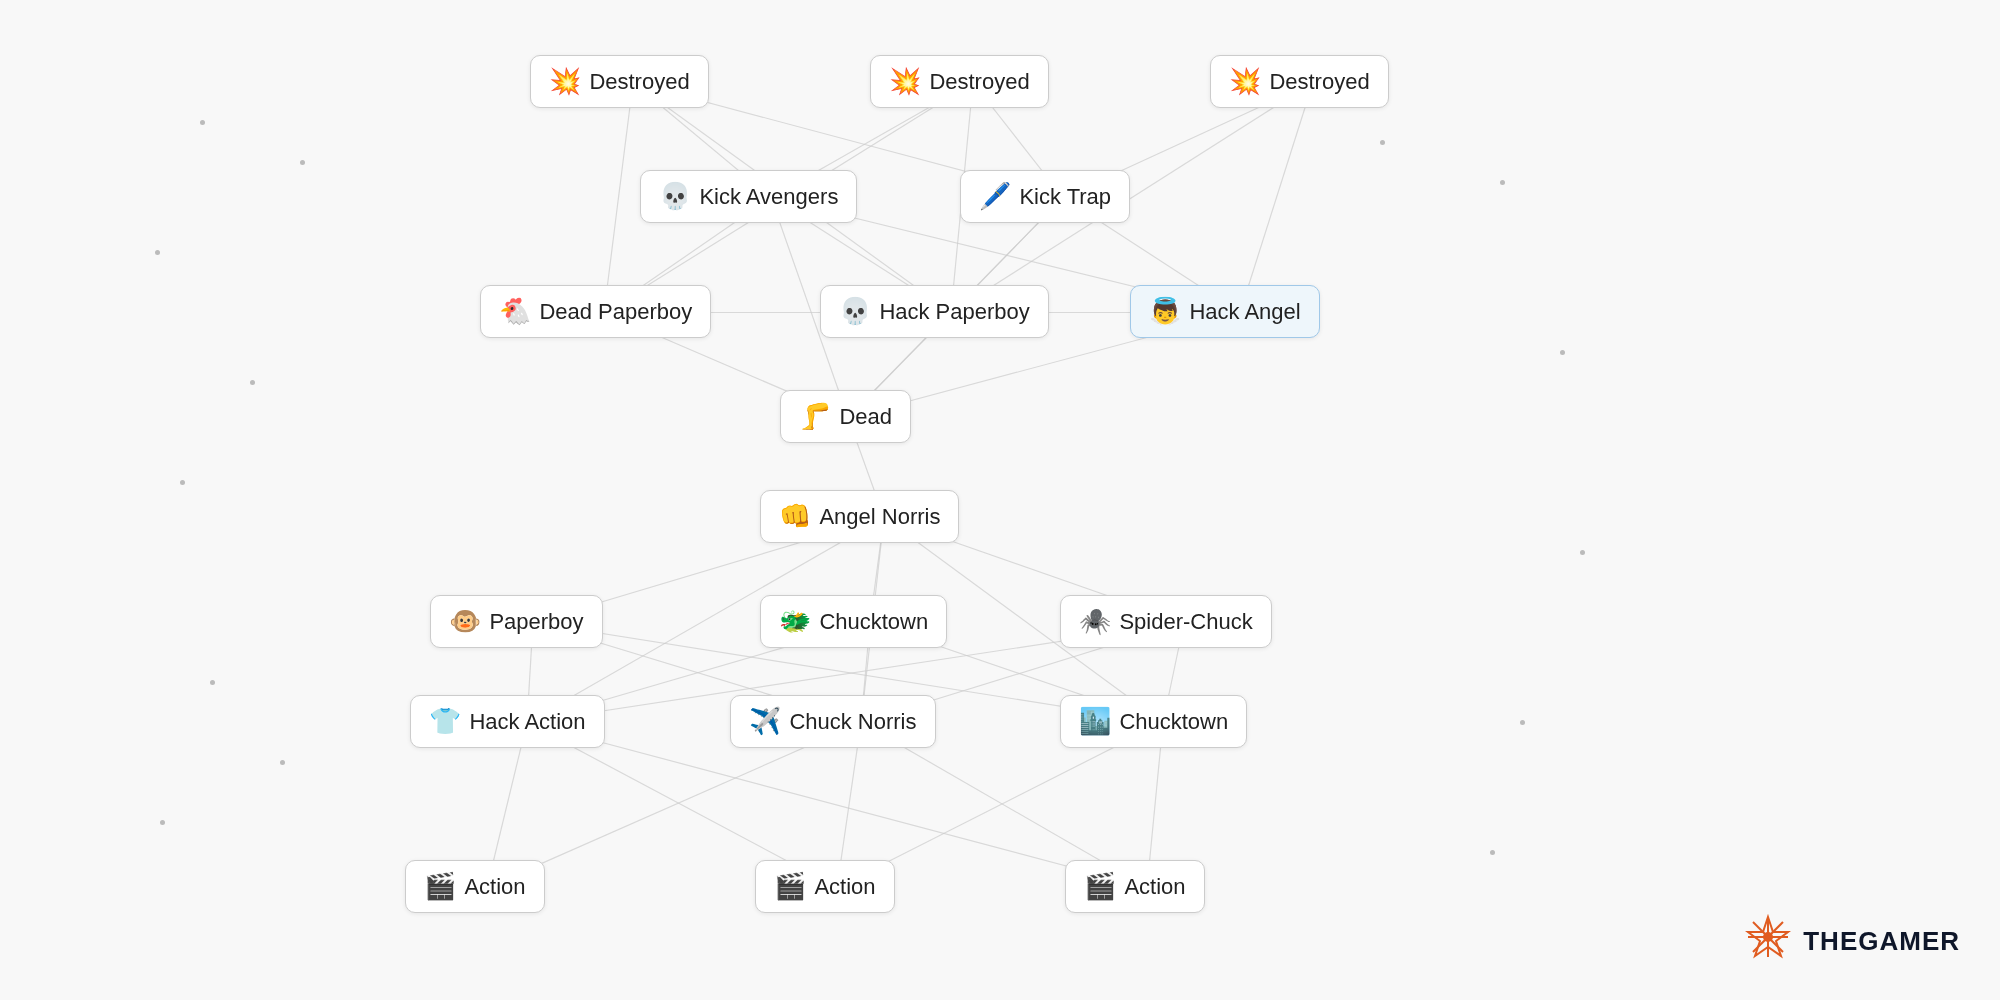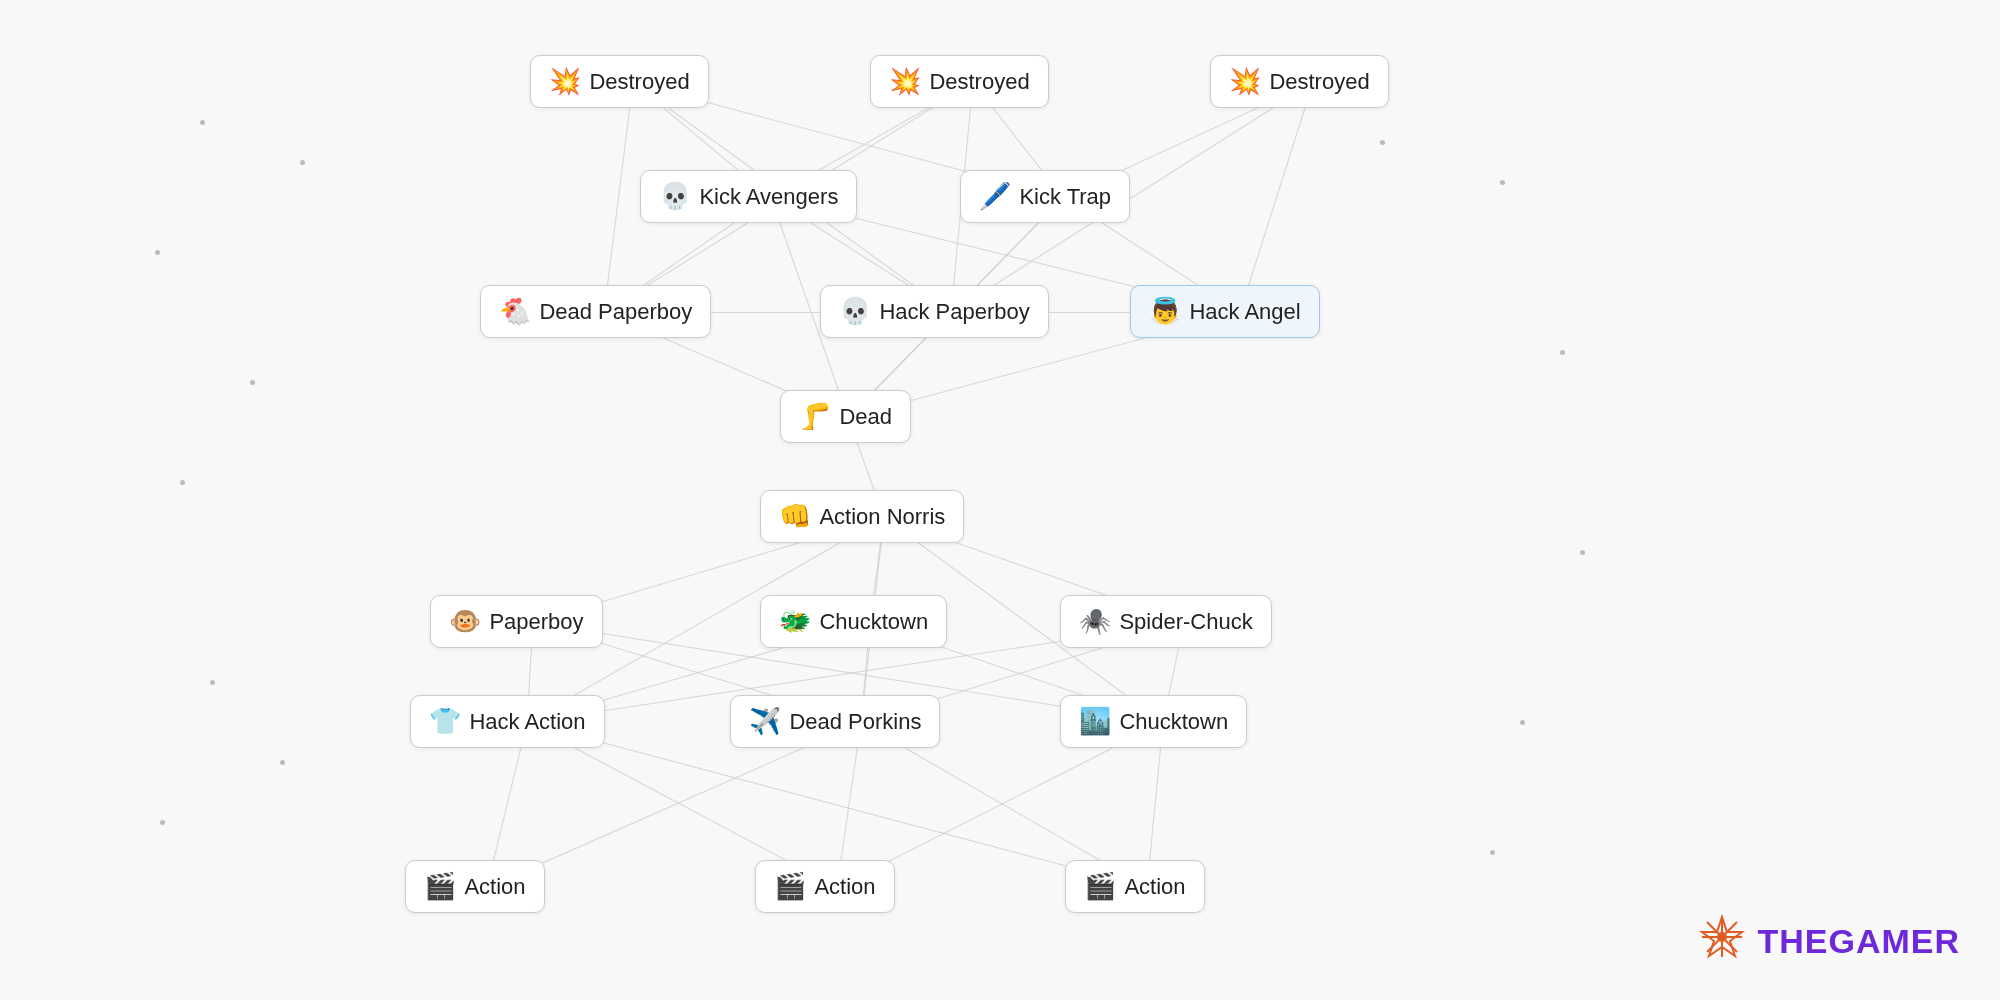--- a/index.html
+++ b/index.html
@@ -48,24 +48,24 @@
       display: flex;
       align-items: center;
       gap: 10px;
       z-index: 20;
     }
     .brand-logo {
       color: #e05c20;
       font-size: 32px;
     }
     .brand-text {
-      font-size: 34px;
+      font-size: 26px;
       font-weight: 700;
       letter-spacing: 1px;
-      color: #6d28d9;
+      color: #0f172a;
     }
     .dot {
       position: absolute;
       width: 5px;
       height: 5px;
       border-radius: 50%;
       background: #bbb;
       z-index: 1;
     }
   </style>
@@ -171,41 +171,41 @@
     <div class="node highlighted" style="left: 1130px; top: 285px;">
       <span class="icon">👼</span>
       <span>Hack Angel</span>
     </div>
     <div class="node" style="left: 780px; top: 390px;">
       <span class="icon">🦵</span>
       <span>Dead</span>
     </div>
     <div class="node" style="left: 760px; top: 490px;">
       <span class="icon">👊</span>
-      <span>Action Norris</span>
+      <span>Angel Norris</span>
     </div>
     <div class="node" style="left: 430px; top: 595px;">
       <span class="icon">🐵</span>
       <span>Paperboy</span>
     </div>
     <div class="node" style="left: 760px; top: 595px;">
       <span class="icon">🐲</span>
       <span>Chucktown</span>
     </div>
     <div class="node" style="left: 1060px; top: 595px;">
       <span class="icon">🕷️</span>
       <span>Spider-Chuck</span>
     </div>
     <div class="node" style="left: 410px; top: 695px;">
       <span class="icon">👕</span>
       <span>Hack Action</span>
     </div>
     <div class="node" style="left: 730px; top: 695px;">
       <span class="icon">✈️</span>
-      <span>Dead Porkins</span>
+      <span>Chuck Norris</span>
     </div>
     <div class="node" style="left: 1060px; top: 695px;">
       <span class="icon">🏙️</span>
       <span>Chucktown</span>
     </div>
     <div class="node" style="left: 405px; top: 860px;">
       <span class="icon">🎬</span>
       <span>Action</span>
     </div>
     <div class="node" style="left: 755px; top: 860px;">

